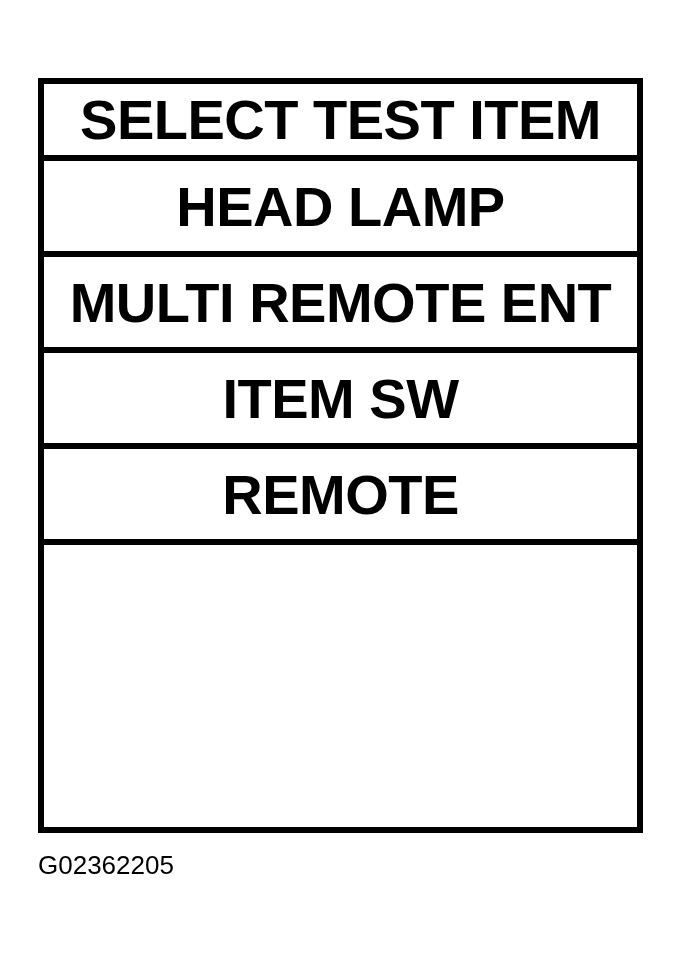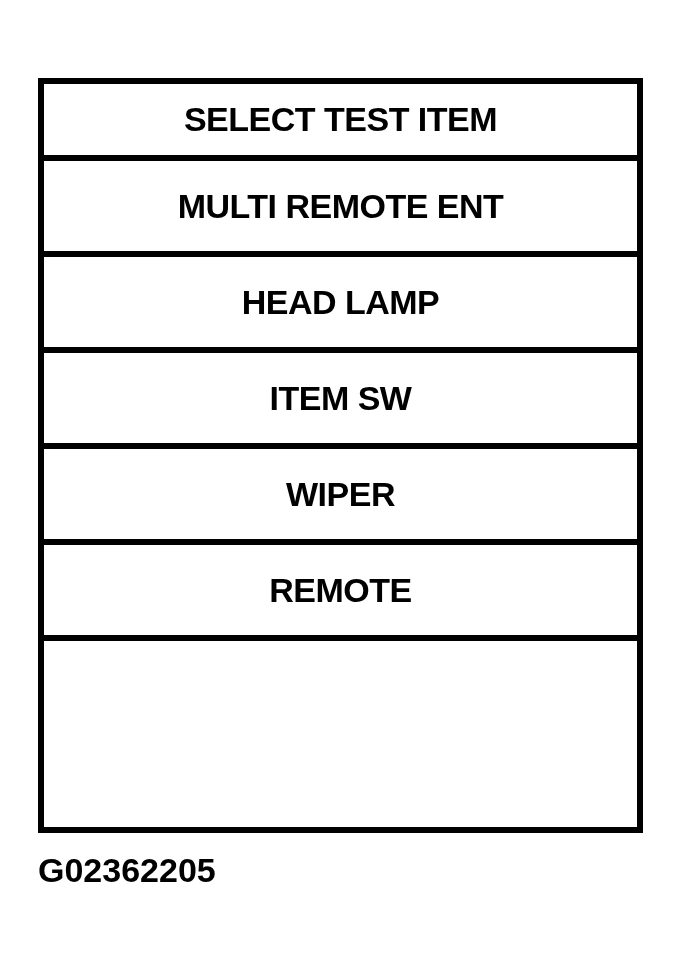--- a/index.html
+++ b/index.html
@@ -25,45 +25,44 @@
     background: #ffffff;
   }
   .row {
     box-sizing: content-box;
     height: 90px;
     border-top: 6px solid #000000;
     display: flex;
     align-items: center;
     justify-content: center;
     font-weight: bold;
-    font-size: 34px;
+    font-size: 56px;
     letter-spacing: -0.5px;
     white-space: pre;
     overflow: hidden;
   }
   .row.header {
     height: 71px;
     border-top: none;
   }
   .caption {
     position: absolute;
     left: 38px;
     top: 851px;
-    font-size: 34px;
-    font-weight: bold;
+    font-size: 26px;
+    font-weight: normal;
     letter-spacing: 0px;
     line-height: 1.15;
   }
 </style>
 </head>
 <body>
 
 <div class="menu">
   <div class="row header">SELECT TEST ITEM</div>
+  <div class="row">HEAD LAMP</div>
   <div class="row">MULTI REMOTE ENT</div>
-  <div class="row">HEAD LAMP</div>
   <div class="row">ITEM SW</div>
-  <div class="row">WIPER</div>
   <div class="row">REMOTE</div>
   <div class="row"></div>
 </div>
 
 <div class="caption">G02362205</div>
 
 </body></html>

